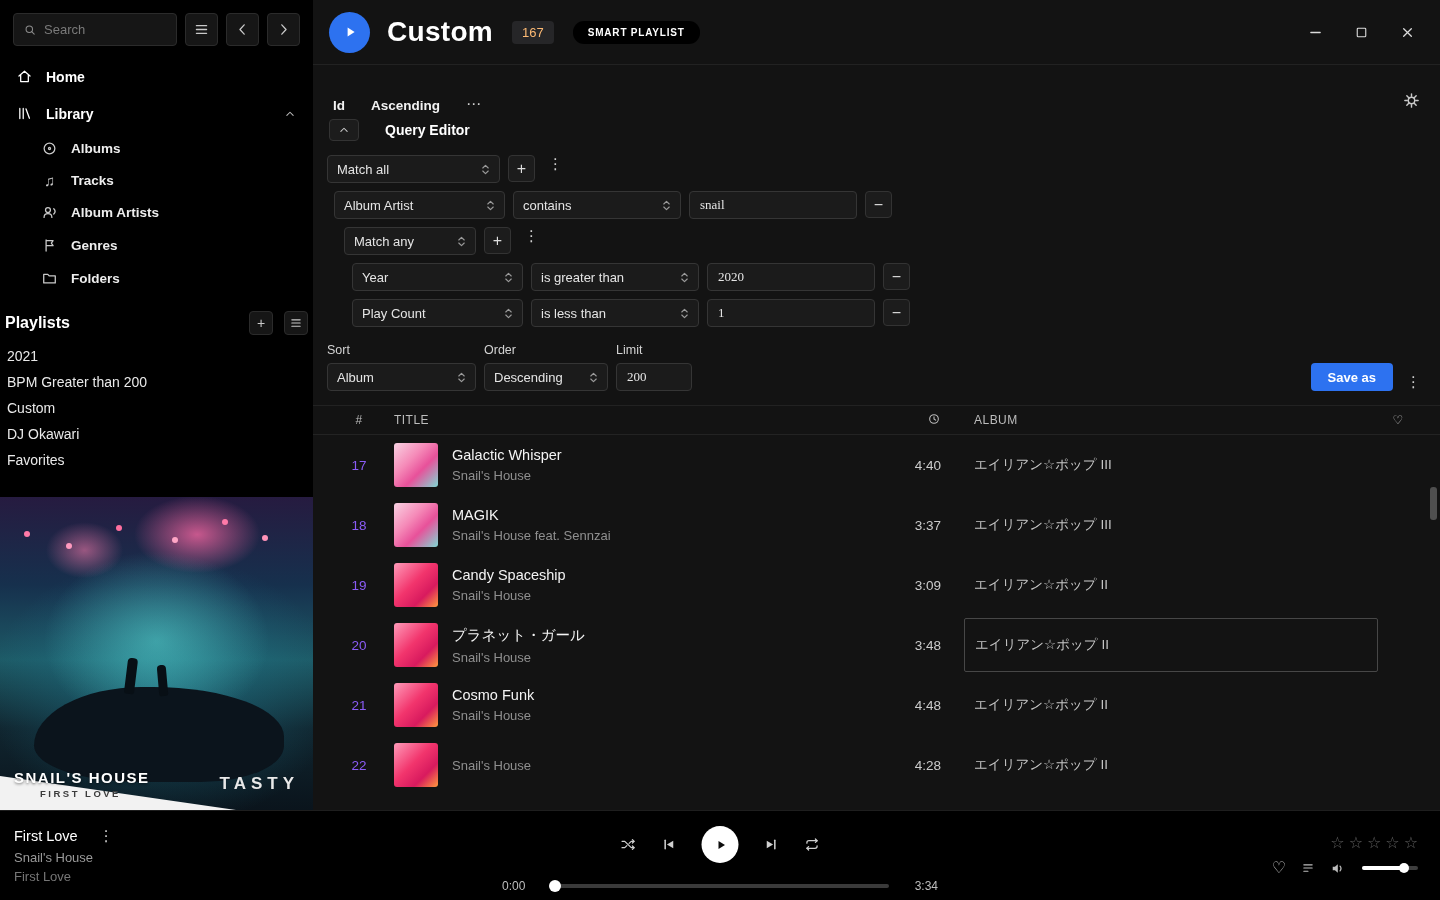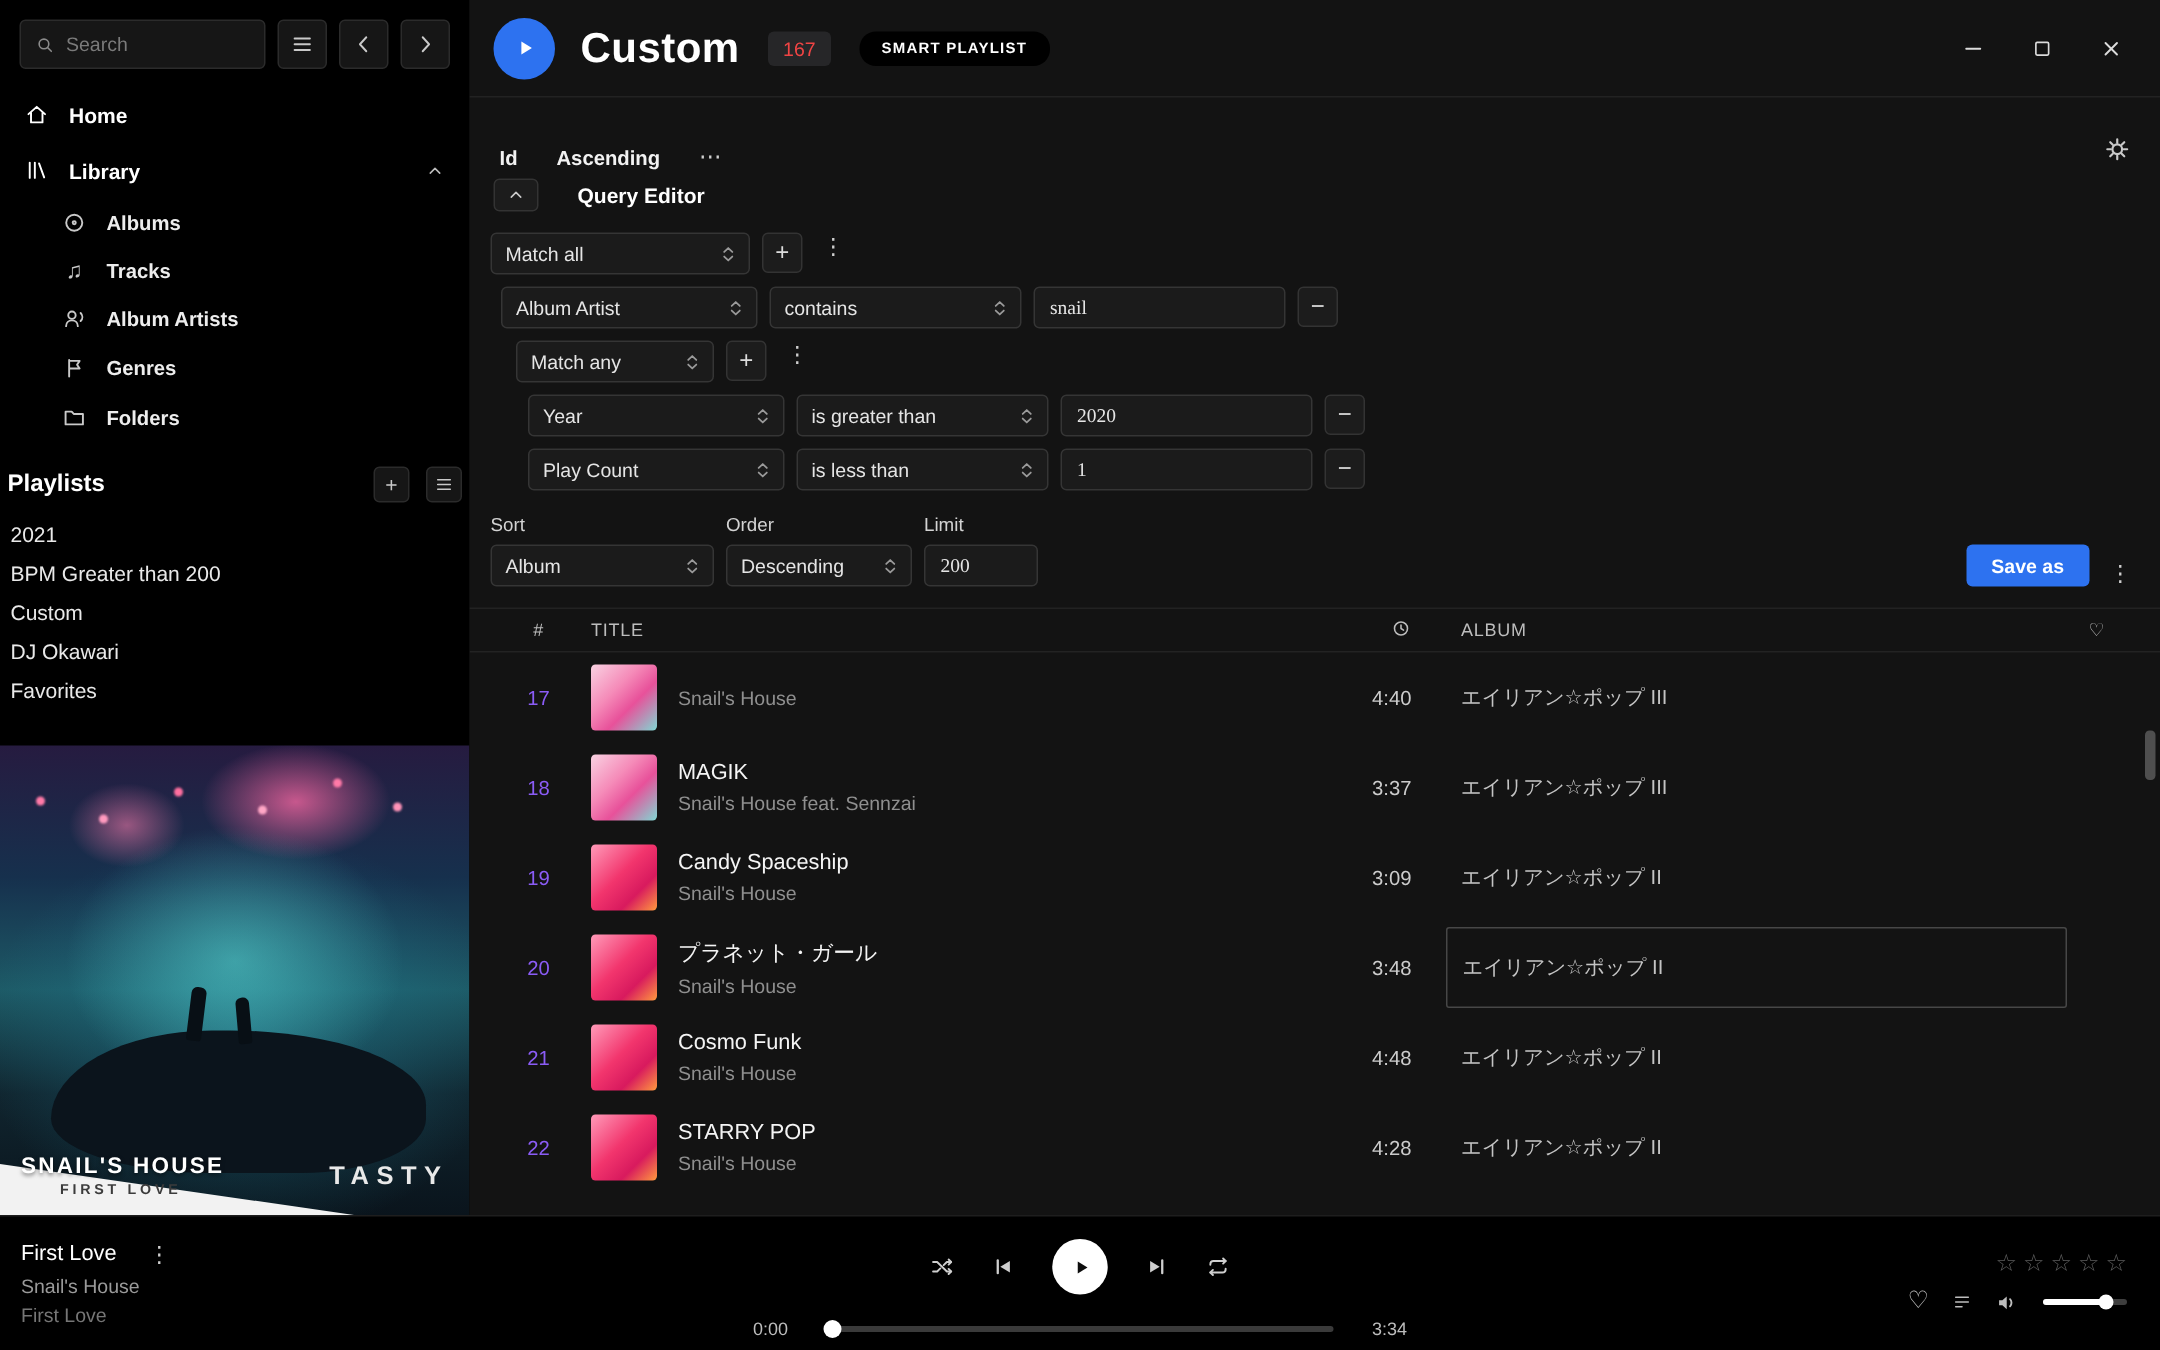--- a/index.html
+++ b/index.html
@@ -49,21 +49,21 @@
   .art-artist{position:absolute;left:14px;bottom:24px;font-weight:700;font-size:15px;letter-spacing:1.5px;color:#fff;text-shadow:0 1px 3px rgba(0,0,0,.55)}
   .art-title{position:absolute;left:40px;bottom:11px;font-size:9.5px;letter-spacing:2.5px;color:#3c3c3c;font-weight:700}
   .art-brand{position:absolute;right:14px;bottom:16px;font-weight:700;font-size:17px;letter-spacing:5px;color:#e9e9e9}
 
   
   .main{grid-column:2;grid-row:1;background:#131313;display:flex;flex-direction:column;position:relative;overflow:hidden}
   .page-header{height:65px;display:flex;align-items:center;padding:0 16px;border-bottom:1px solid #222;flex:none}
   .big-play{width:41px;height:41px;border-radius:50%;background:#2d72f0;display:flex;align-items:center;justify-content:center;margin-right:17px;cursor:pointer;flex:none}
   .big-play svg{width:20px;height:20px}
   .page-title{font-size:28px;font-weight:700;letter-spacing:.3px}
-  .count-badge{margin-left:19px;background:#262628;border-radius:4px;padding:4px 10px;font-size:13px;color:#ef4444}
+  .count-badge{margin-left:19px;background:#262628;border-radius:4px;padding:4px 10px;font-size:13px;color:#fdba74}
   .smart-pill{margin-left:19px;background:#000;border-radius:11px;padding:6px 15px;font-size:10px;font-weight:700;letter-spacing:.8px;color:#fff}
   .win-controls{margin-left:auto;display:flex;align-items:center;gap:24px;color:#dcdcdc;padding-right:6px}
   .win-btn{width:22px;height:22px;display:flex;align-items:center;justify-content:center;cursor:pointer}
 
   .toolbar{height:48px;display:flex;align-items:flex-end;padding:0 20px;gap:26px;flex:none}
   .tb-text{font-weight:700;font-size:13.5px;color:#f2f2f2;cursor:pointer}
   .meatball{color:#cfcfcf;font-size:15px;letter-spacing:1px;cursor:pointer}
   .tb-gear{margin-left:auto;color:#c9c9c9;cursor:pointer}
 
   .qe{padding:2px 14px 0;flex:none}
@@ -410,20 +410,21 @@
             <span>♡</span>
           </div>
       </div>
 
       <div class="trow">
         <div class="col-num">17</div>
         <div class="col-thumb">
             <div class="thumb art-a3"></div>
           </div>
         <div class="col-title-b">
+          <div class="t-title">Galactic Whisper</div>
           <div class="t-artist">Snail's House</div>
         </div>
         <div class="col-dur">4:40</div>
         <div class="col-album"><span>エイリアン☆ポップ III</span></div>
         <div class="col-fav"></div>
       </div>
 
       <div class="trow">
         <div class="col-num">18</div>
         <div class="col-thumb">
@@ -483,21 +484,20 @@
         <div class="col-album"><span>エイリアン☆ポップ II</span></div>
         <div class="col-fav"></div>
       </div>
 
       <div class="trow">
         <div class="col-num">22</div>
         <div class="col-thumb">
             <div class="thumb art-a2"></div>
           </div>
         <div class="col-title-b">
-          <div class="t-title">STARRY POP</div>
           <div class="t-artist">Snail's House</div>
         </div>
         <div class="col-dur">4:28</div>
         <div class="col-album"><span>エイリアン☆ポップ II</span></div>
         <div class="col-fav"></div>
       </div>
     </div>
 
     <div class="scroll-thumb"></div>
   </main>

